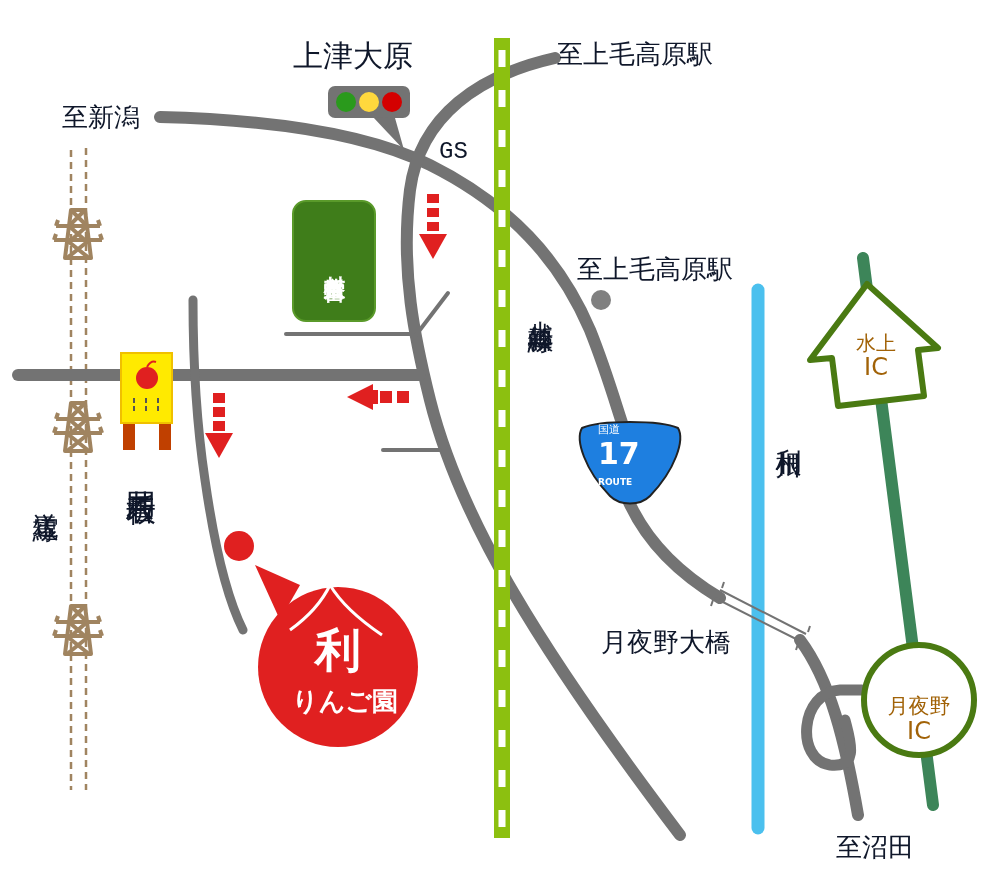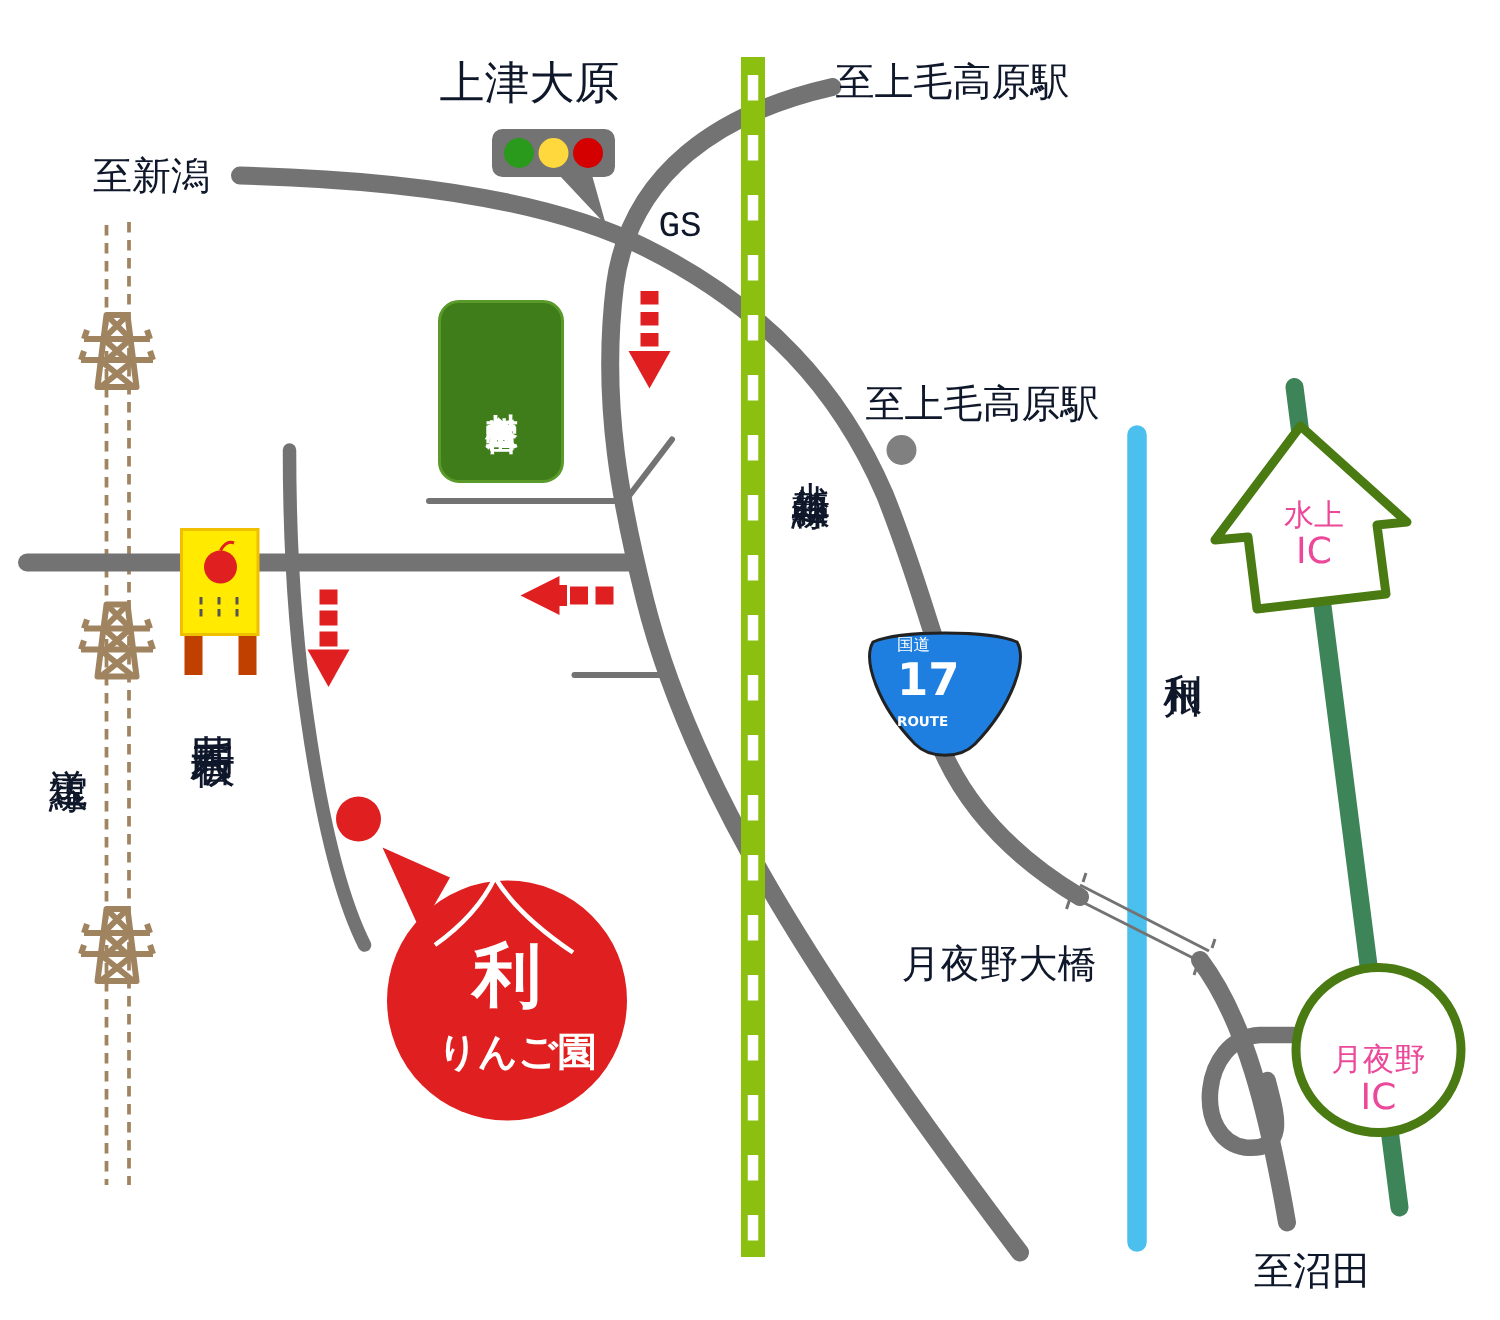--- a/index.html
+++ b/index.html
@@ -4,21 +4,21 @@
 <style>
   html, body { margin: 0; padding: 0; background: #ffffff; }
   body { width: 1000px; height: 880px; overflow: hidden; position: relative; font-family: "DejaVu Sans", sans-serif; }
   #map { position: absolute; left: 0; top: 0; width: 1000px; height: 880px; }
   .lbl { position: absolute; color: #0f172a; font-family: Liberation Mono, monospace; white-space: nowrap; line-height: 1; }
   .vert { writing-mode: vertical-rl; text-orientation: upright; letter-spacing: 2px; }
   .lg { font-size: 30px; }
   .md { font-size: 26px; }
   .shrine { position: absolute; left: 292px; top: 200px; width: 84px; height: 122px; background: #3f7d1a; border: 2px solid #5a9a2a; border-radius: 14px; color: #fff; font-size: 21px; font-weight: bold; display: flex; align-items: center; justify-content: center; box-sizing: border-box; }
   .shrine span { writing-mode: vertical-rl; text-orientation: upright; letter-spacing: 1px; line-height: 1; }
-  .ic-text { position: absolute; color: #ec4899; font-family: "DejaVu Sans", sans-serif; text-align: center; line-height: 1.1; }
+  .ic-text { position: absolute; color: #a16207; font-family: "DejaVu Sans", sans-serif; text-align: center; line-height: 1.1; }
   .route-text { position: absolute; color: #fff; text-align: left; font-family: "DejaVu Sans", sans-serif; font-weight: bold; }
   .brand { position: absolute; color: #fff; text-align: center; font-family: "DejaVu Serif", serif; font-weight: bold; }
 </style>
 </head>
 <body>
 
 <svg id="map" viewBox="0 0 1000 880" xmlns="http://www.w3.org/2000/svg">
 
   <g stroke="#a08460" stroke-width="2.5" stroke-dasharray="7,5" fill="none">
     <line x1="71" y1="150" x2="71" y2="790"></line>

